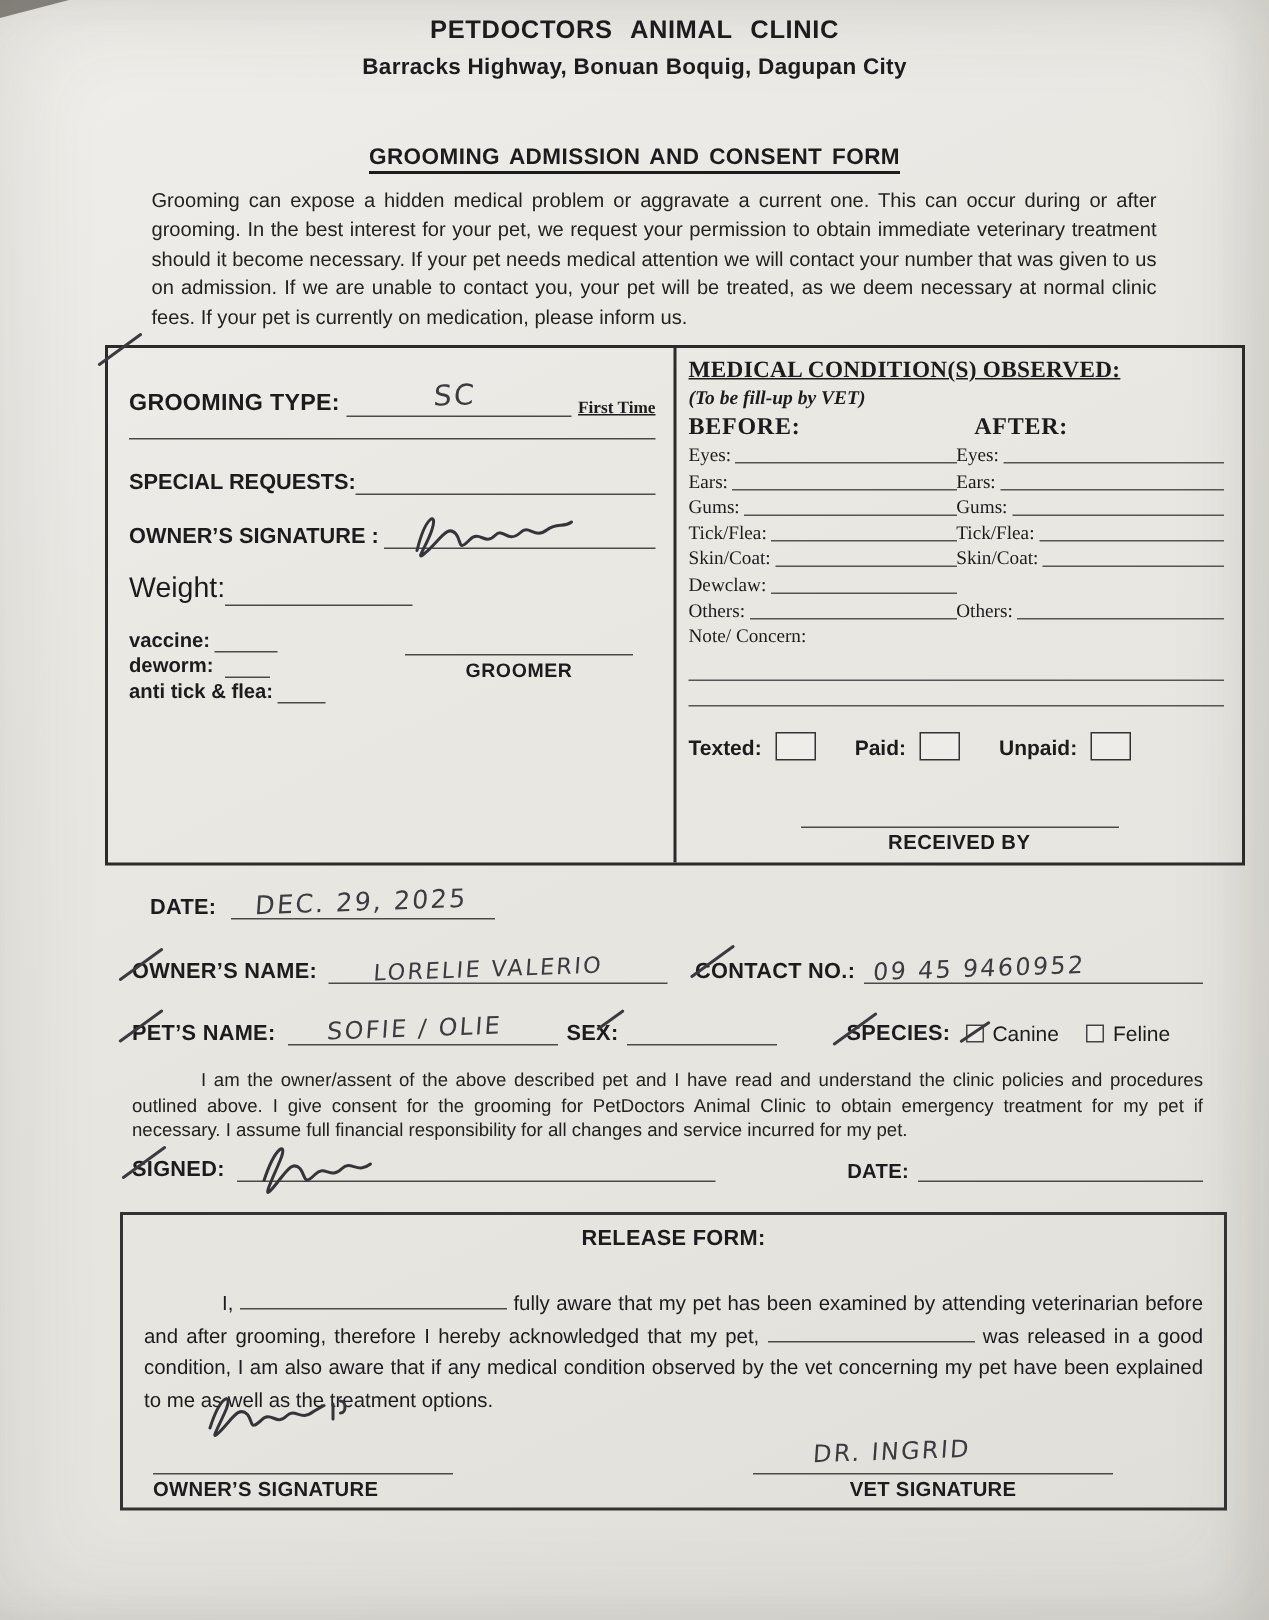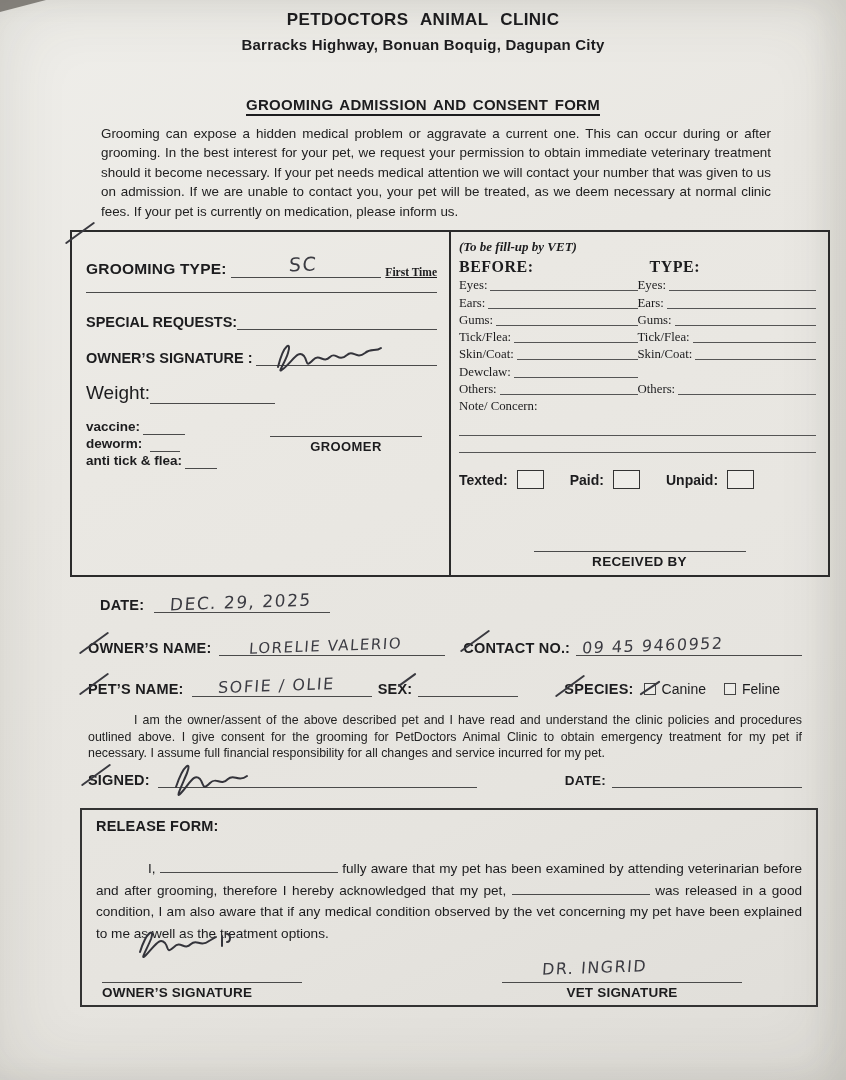--- a/index.html
+++ b/index.html
@@ -93,21 +93,21 @@
         transform:rotate(-34deg); border-radius:2px; }
 
   .consent { position:absolute; top:712px; left:88px; width:714px; font-size:12.4px;
         line-height:16.6px; text-align:justify; text-indent:46px; color:#222; }
 
   .signed-row { top:772px; left:88px; width:714px; }
 
   
   .release-box { position:absolute; top:808px; left:80px; width:738px; height:199px;
         border:2px solid #333; padding:8px 14px; }
-  .release-title { font-size:14.5px; font-weight:bold; letter-spacing:.2px; }
+  .release-title { font-size:14.5px; font-weight:bold; letter-spacing:.2px;text-align:center; }
   .release-para { margin-top:24px; font-size:13.6px; line-height:21.5px; text-align:justify; }
   .release-para .ind { display:inline-block; width:52px; }
   .blank { display:inline-block; border-bottom:1.5px solid #4a4a4a; height:13px;
         vertical-align:baseline; position:relative; }
   .rel-sig { position:absolute; bottom:5px; }
   .rel-sig .sline { border-bottom:1.5px solid #4a4a4a; height:1px; }
   .rel-sig .scap { font-size:13.5px; font-weight:bold; margin-top:2px; letter-spacing:.2px; }
   .rel-sig.owner { left:20px; width:200px; }
   .rel-sig.vet { left:420px; width:240px; text-align:center; }
   .vet-hand { position:absolute; top:-24px; left:40px; font-size:16px; }
@@ -174,24 +174,25 @@
           </div>
         </div>
 
         <div class="groomer">
           <div class="gline"></div>
           <div class="glabel">GROOMER</div>
         </div>
       </div>
 
       <div class="cell-right">
+        <div class="med-title">MEDICAL CONDITION(S) OBSERVED:</div>
         <div class="med-sub">(To be fill-up by VET)</div>
         <div class="ba-row">
           <span class="before">BEFORE:</span>
-          <span>TYPE:</span>
+          <span>AFTER:</span>
         </div>
 
         <div class="mrow">
           <span class="mcell">
               <span class="mlabel">Eyes:</span>
               <span class="line"></span>
             </span>
           <span class="mcell">
               <span class="mlabel">Eyes:</span>
               <span class="line"></span>

